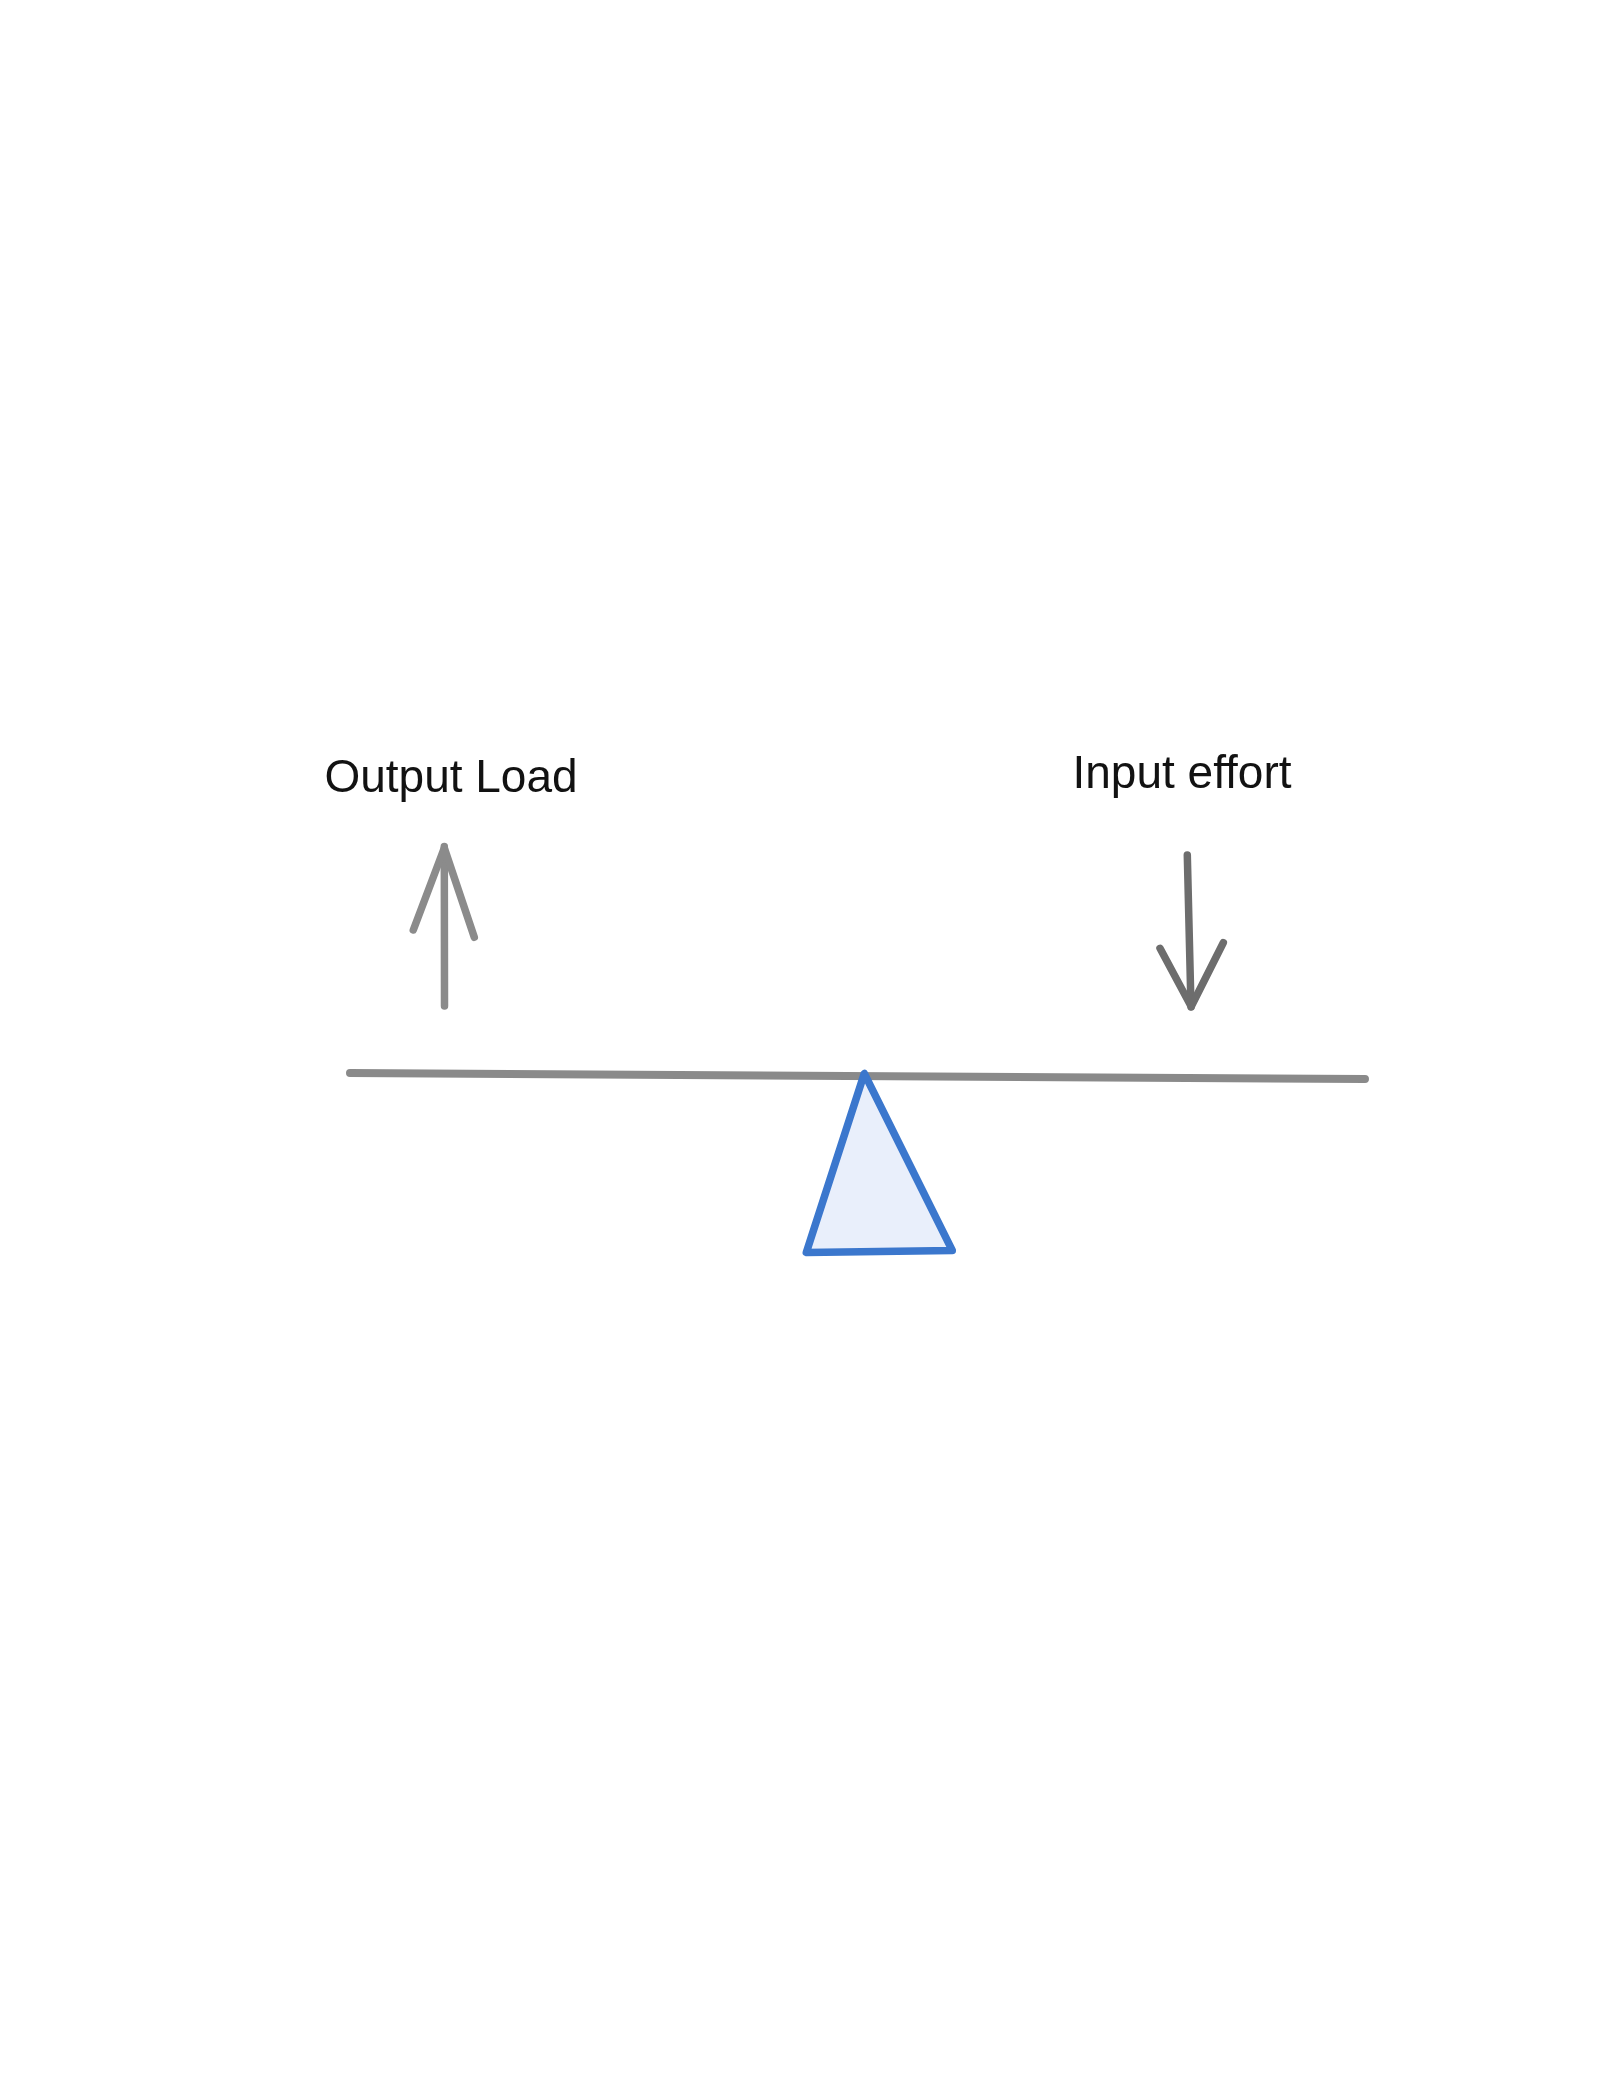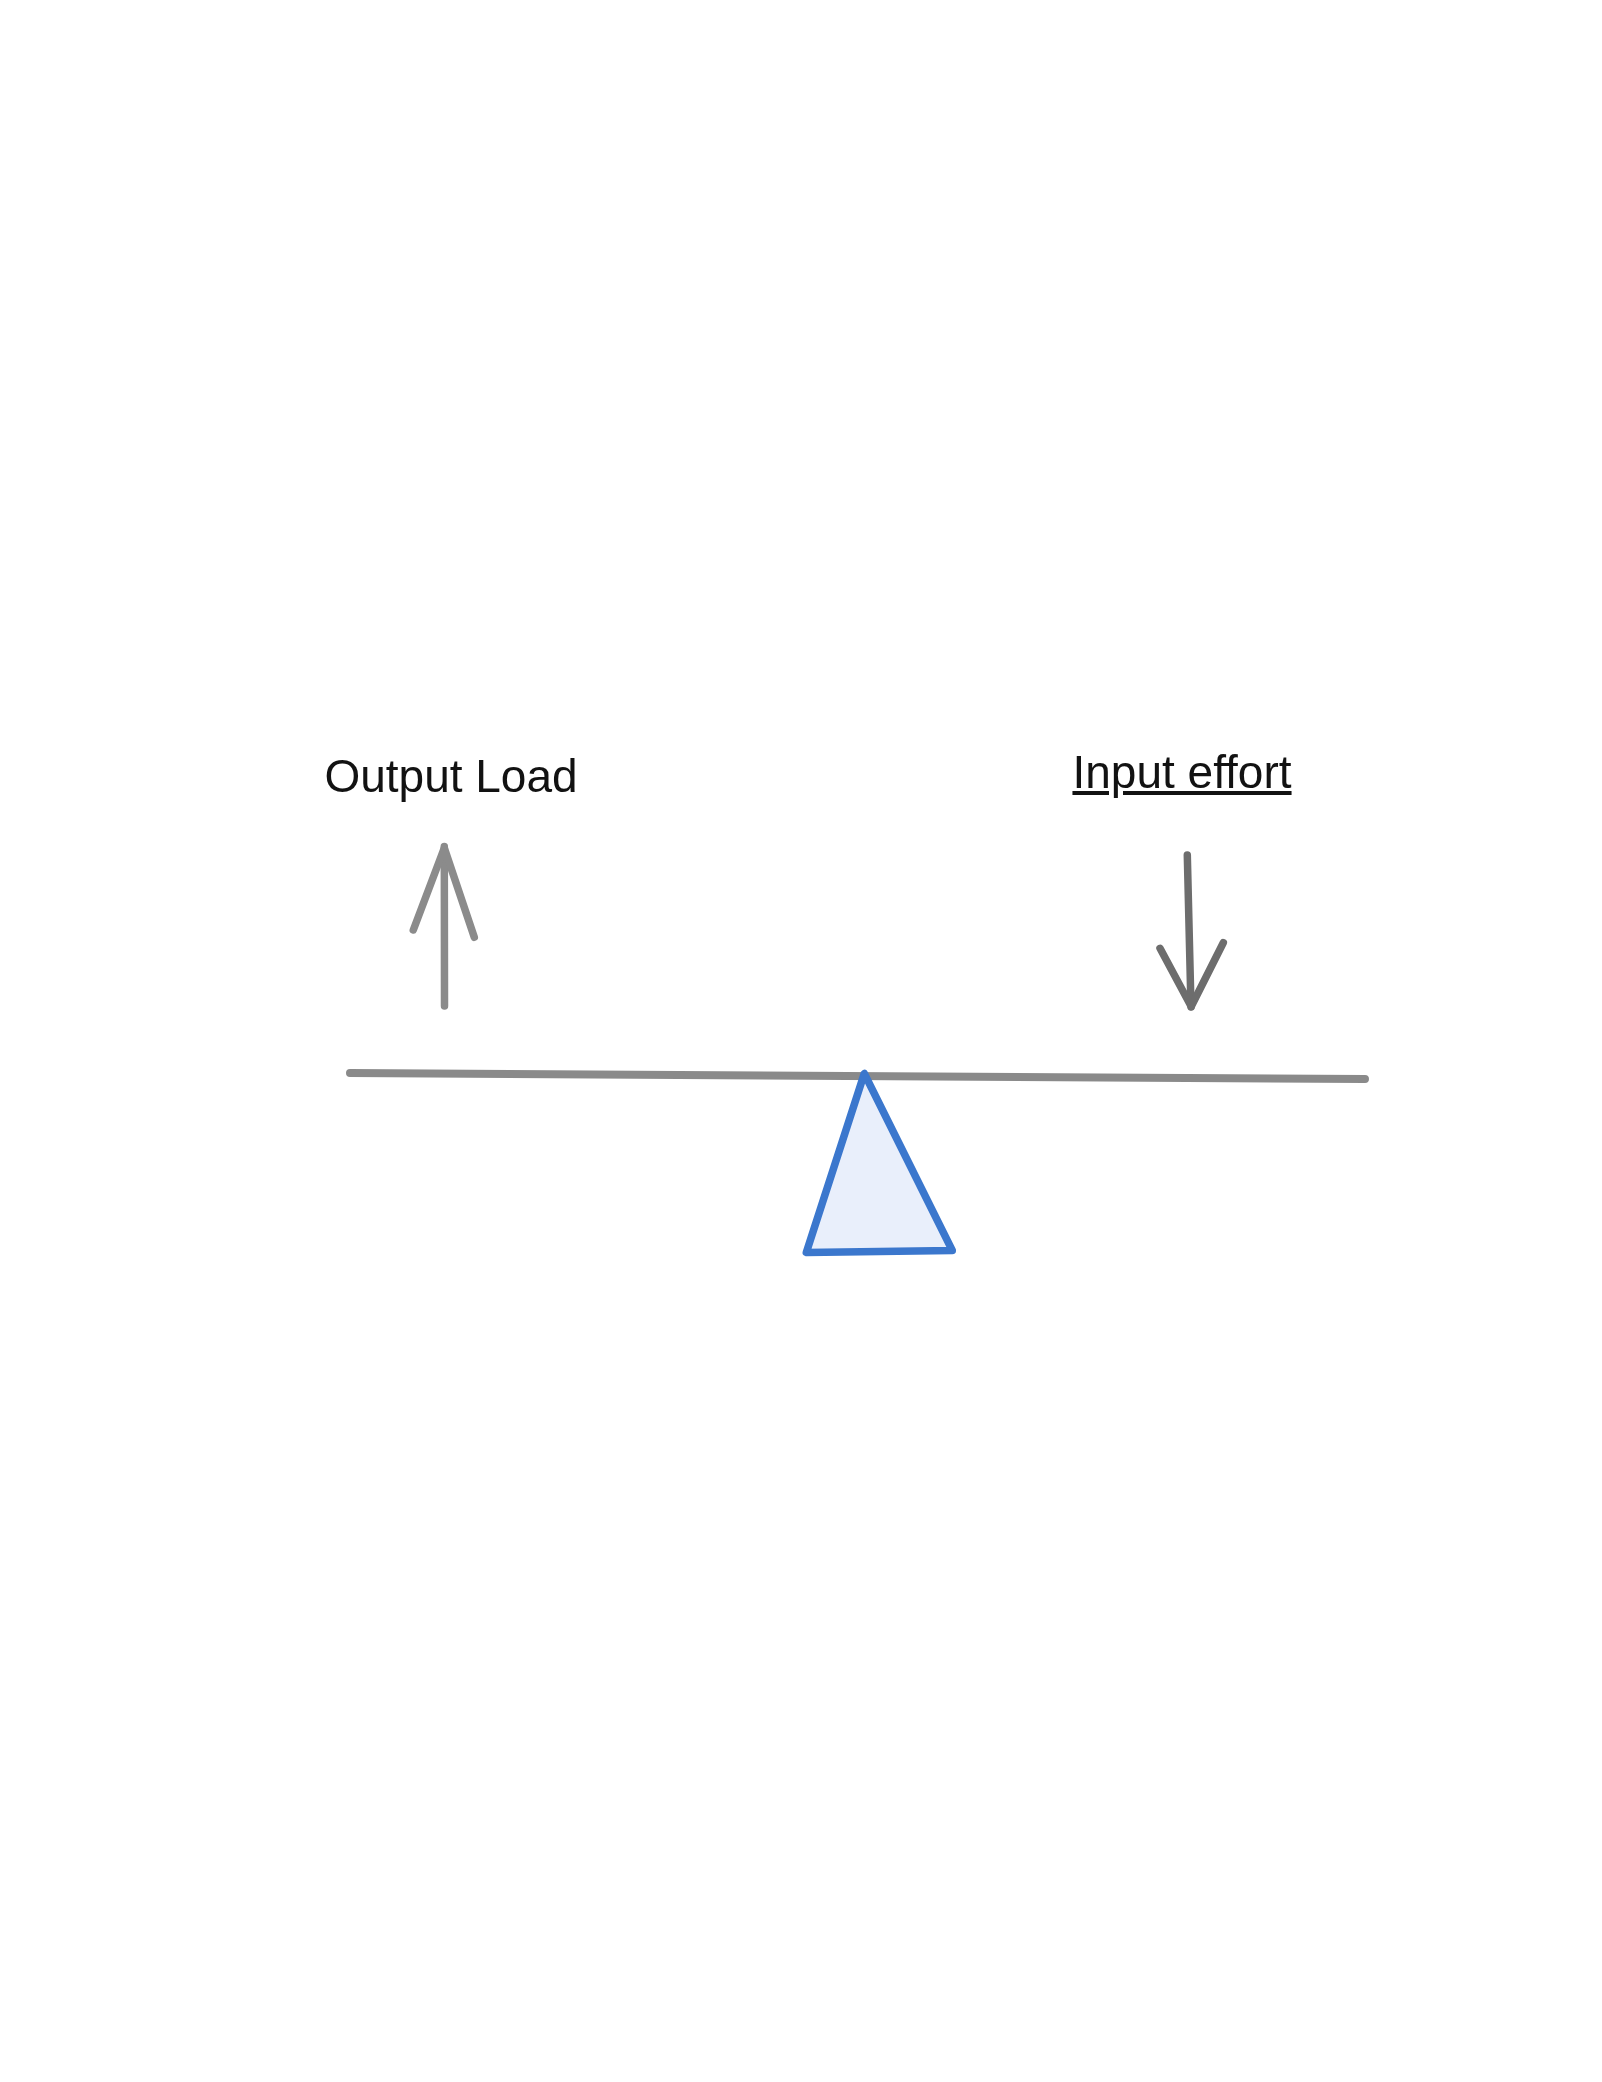--- a/index.html
+++ b/index.html
@@ -24,21 +24,21 @@
   }
   .label {
     position: absolute;
     transform: translateX(-50%);
     font-size: 46px;
     line-height: 1.15;
     color: var(--text);
     white-space: nowrap;
   }
   .label--output { left: 451px; top: 750px; }
-  .label--input  { left: 1182px; top: 746px; text-decoration: underline; }
+  .label--input  { left: 1182px; top: 746px; }
   .drawing {
     position: absolute;
     inset: 0;
     width: 100%;
     height: 100%;
     display: block;
   }
   .up-arrow path {
     stroke: var(--up-arrow);
     stroke-width: 7.5;

